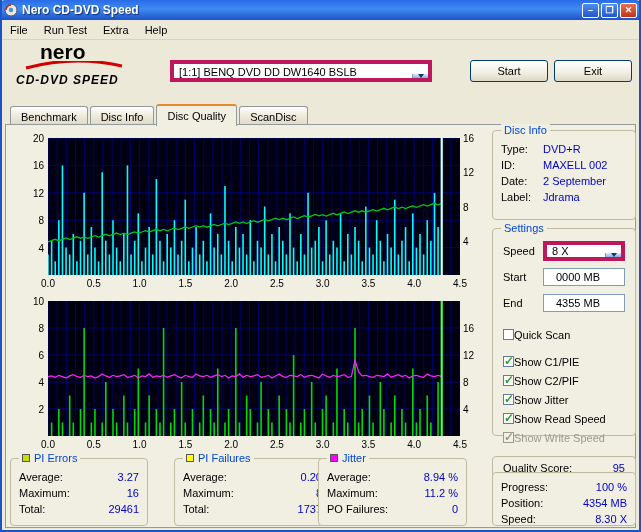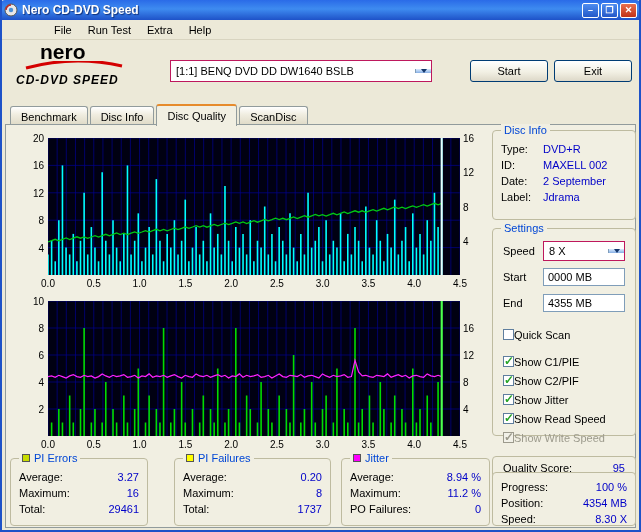--- a/index.html
+++ b/index.html
@@ -18,28 +18,28 @@
   }
   .appicon{width:14px;height:14px;margin-right:4px;display:flex;}
   .title{color:#fff;font-weight:bold;font-size:12px;text-shadow:1px 1px 1px #10307A;flex:1;}
   .wbtn{
     width:17px;height:15px;margin-left:2px;border-radius:2px;border:1px solid #fff;
     display:flex;align-items:center;justify-content:center;color:#fff;font-size:9px;font-weight:bold;
   }
   .bmin,.bmax{background:linear-gradient(180deg,#4E8DF0,#2358C8);}
   .bclose{background:linear-gradient(180deg,#E8704F,#C23318);}
   
-  .menubar{position:absolute;left:0;top:20px;width:637px;height:20px;background:#ECE9D8;display:flex;align-items:center;border-bottom:1px solid #D8D4C0;padding-left:44px;}
+  .menubar{position:absolute;left:0;top:20px;width:637px;height:20px;background:#ECE9D8;display:flex;align-items:center;border-bottom:1px solid #D8D4C0;}
   .menuitem{padding:2px 8px;cursor:default;}
   
   .logo{position:absolute;left:14px;top:42px;width:150px;}
   .logo1{font-size:21px;font-weight:bold;letter-spacing:0px;line-height:19px;margin-left:24px;}
   .swoosh{display:block;margin-left:8px;}
   .logo2{font-size:12px;font-weight:bold;font-style:italic;letter-spacing:1px;margin-top:3px;}
-  .combo{position:absolute;display:flex;background:#fff;border:1px solid #be185d;align-items:center;}
+  .combo{position:absolute;display:flex;background:#fff;border:4px solid #be185d;align-items:flex-end;}
   .combo.drive{left:168px;top:60px;width:262px;height:22px;}
   .combotext{flex:1;display:flex;align-items:center;padding-left:5px;white-space:nowrap;overflow:hidden;}
   .combobtn{width:16px;background:linear-gradient(180deg,#DCEBFD,#A8C8F0 60%,#86AEE4);border-left:1px solid #7F9DB9;display:flex;align-items:center;justify-content:center;}
   .arrow{width:0;height:0;border-left:3px solid transparent;border-right:3px solid transparent;border-top:4px solid #14376B;}
   .btn{
     position:absolute;width:78px;height:22px;border:1px solid #003C74;border-radius:3px;
     background:linear-gradient(180deg,#FFFFFF,#F2F0E4 55%,#DDD8C8);
     display:flex;align-items:center;justify-content:center;cursor:default;
   }
   .btn.start{left:468px;top:60px;}
@@ -63,30 +63,30 @@
   .tick{position:absolute;font-size:10px;line-height:11px;color:#000;pointer-events:none;}
   
   .groupbox{position:absolute;border:1px solid #BEBBA0;border-radius:4px;z-index:2;background:#F1EFE2;}
   .gtitle{position:absolute;top:-7px;left:8px;background:#F1EFE2;padding:0 3px;color:#0046D5;display:flex;align-items:center;gap:4px;}
   #discinfo{left:490px;top:130px;width:144px;height:90px;}
   #settingsbox{left:490px;top:228px;width:144px;height:208px;}
   #qualitybox{left:490px;top:456px;width:144px;height:24px;}
   #progressbox{left:490px;top:472px;width:144px;height:54px;}
   #lb0{left:8px;top:458px;width:138px;height:68px;}
   #lb1{left:172px;top:458px;width:157px;height:68px;}
-  #lb2{left:339px;top:458px;width:149px;height:68px;}
+  #lb2{left:316px;top:458px;width:149px;height:68px;}
   .inforow{display:flex;margin:0 8px;height:16px;align-items:center;}
   .inforow:first-of-type{margin-top:10px;}
   .ilabel{width:42px;}
   .ivalue{color:#0000C8;}
   .setrow{display:flex;align-items:center;margin:6px 6px 0 10px;height:20px;}
   .setrow:first-of-type{margin-top:12px;}
   .slabel{flex:0 0 40px;}
   .combo.speed{position:relative;width:82px;height:20px;}
-  .textbox{width:82px;height:18px;background:#fff;border:1px solid #7F9DB9;display:flex;align-items:center;padding-left:4px;}
+  .textbox{width:82px;height:18px;background:#fff;border:1px solid #7F9DB9;display:flex;align-items:center;padding-left:12px;}
   .chk{display:flex;align-items:center;margin:4px 0 0 10px;height:15px;}
   .chk.qscan{margin-top:14px;}
   .chkgroup{margin-top:12px;}
   .chk .box{width:11px;height:11px;border:1px solid #5F7E9E;background:#fff;position:relative;flex:0 0 11px;}
   .chk .box::after{content:"\2713";position:absolute;left:0px;top:-3px;font-size:12px;font-weight:bold;color:transparent;}
   .chk.checked .box::after{color:#26A426;}
   .chk.disabled .box{background:#F2F1E8;border-color:#9C9A8C;}
   .chk.disabled.checked .box::after{color:#9C9A8C;}
   .chk.disabled .lbl{color:#9C9A8C;}
   .qrow{display:flex;justify-content:space-between;align-items:center;height:100%;padding:0 10px;}

